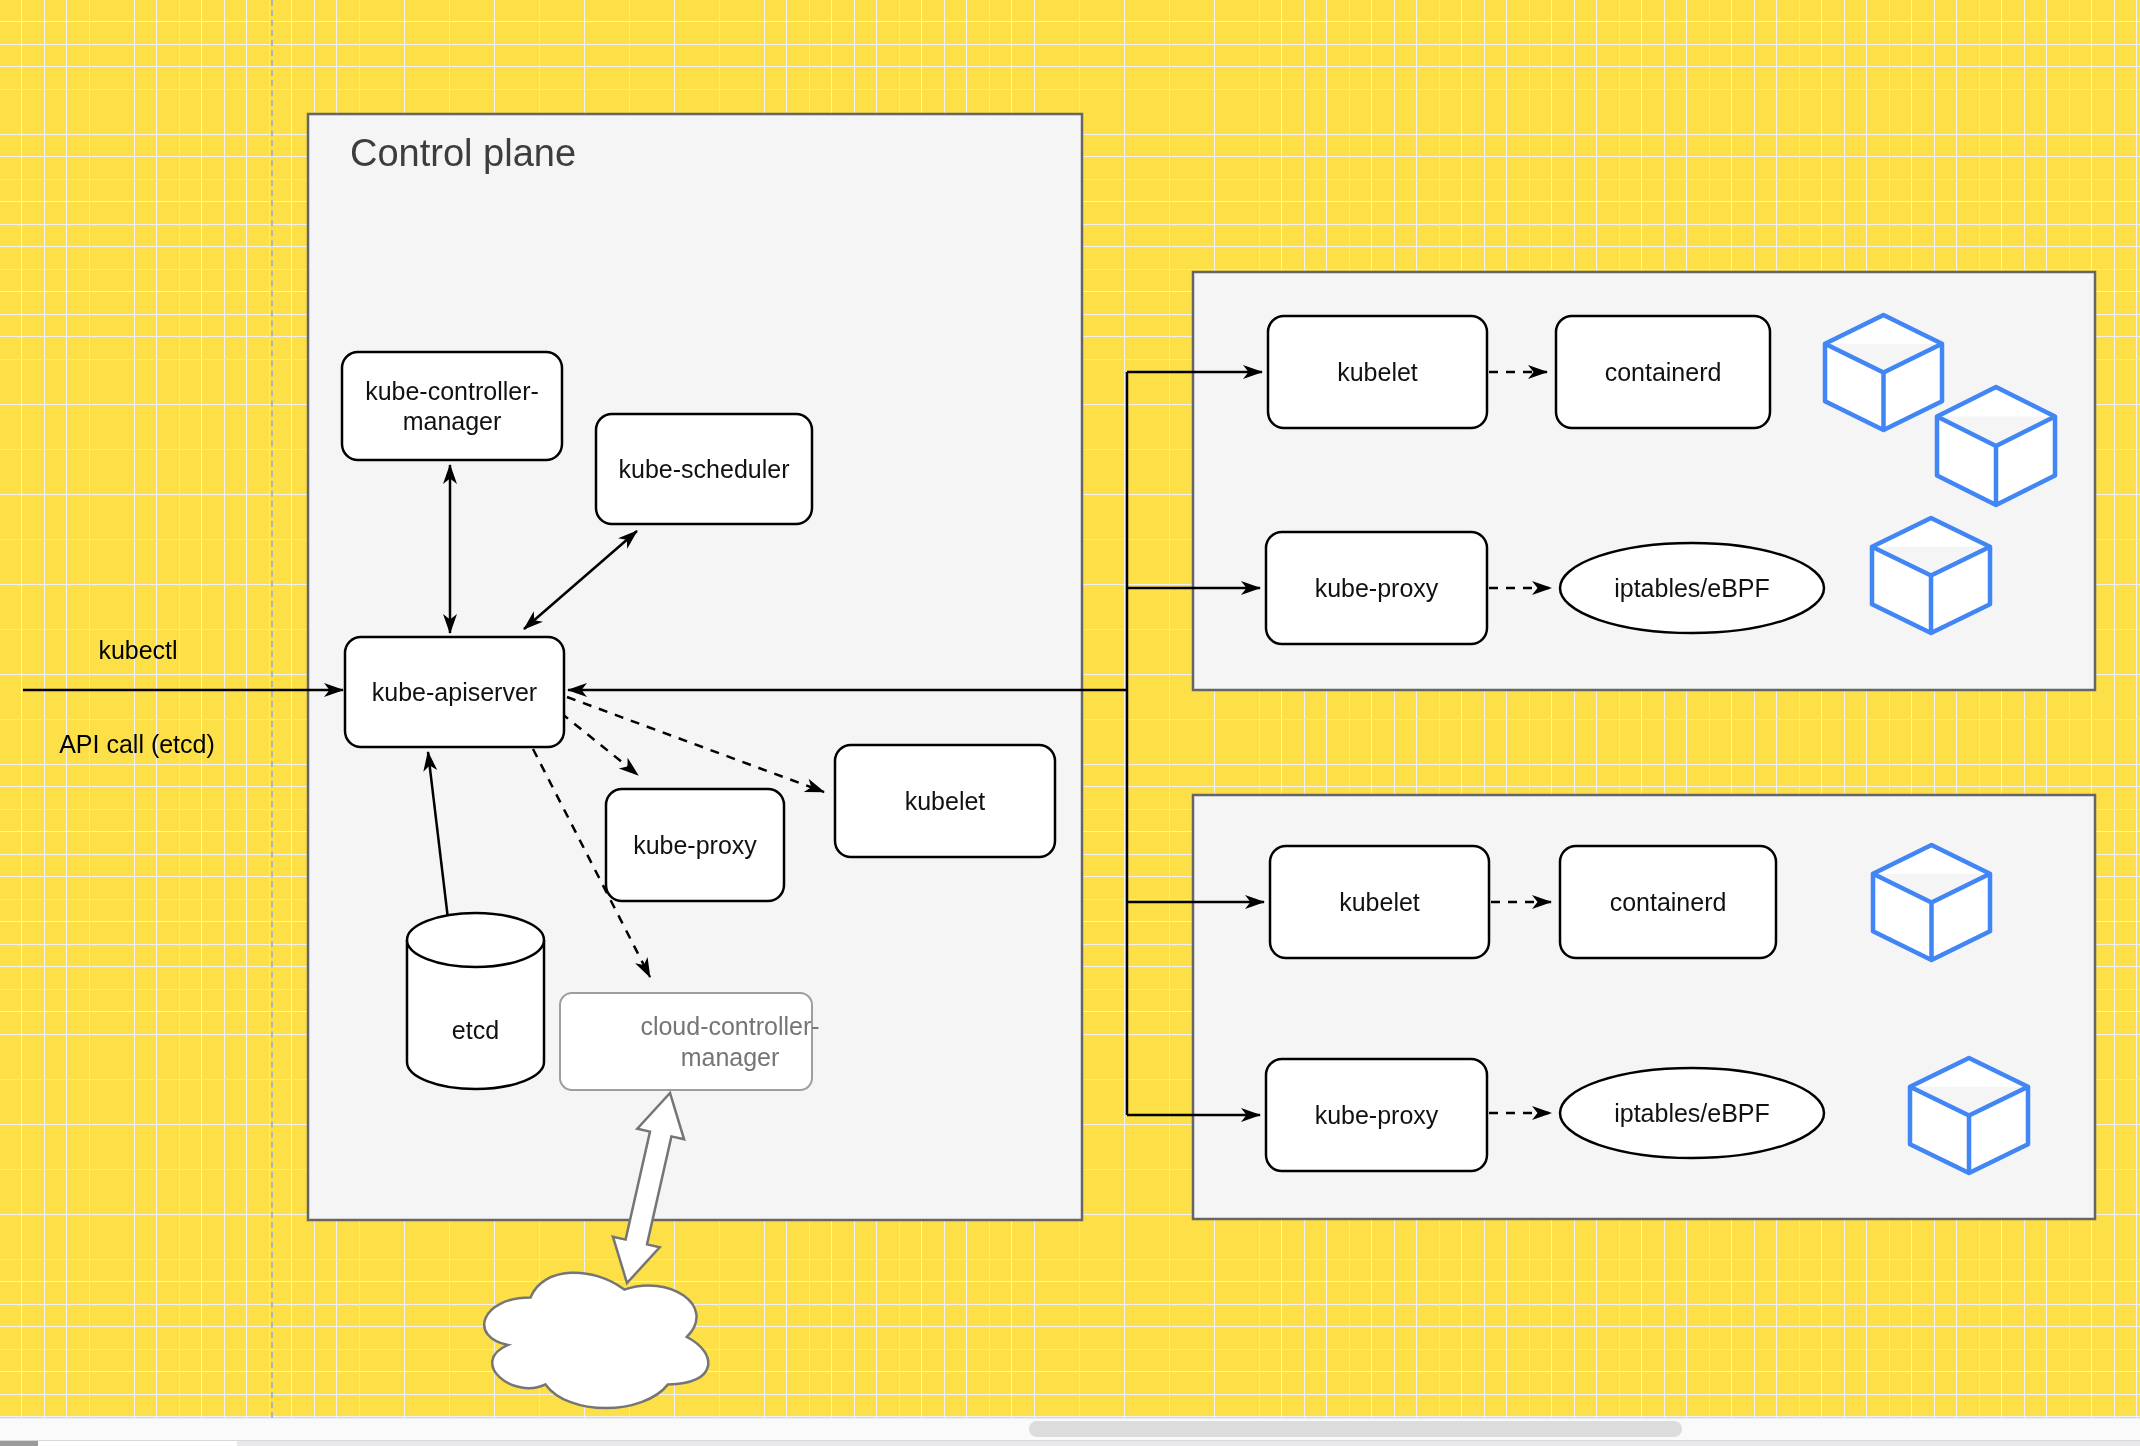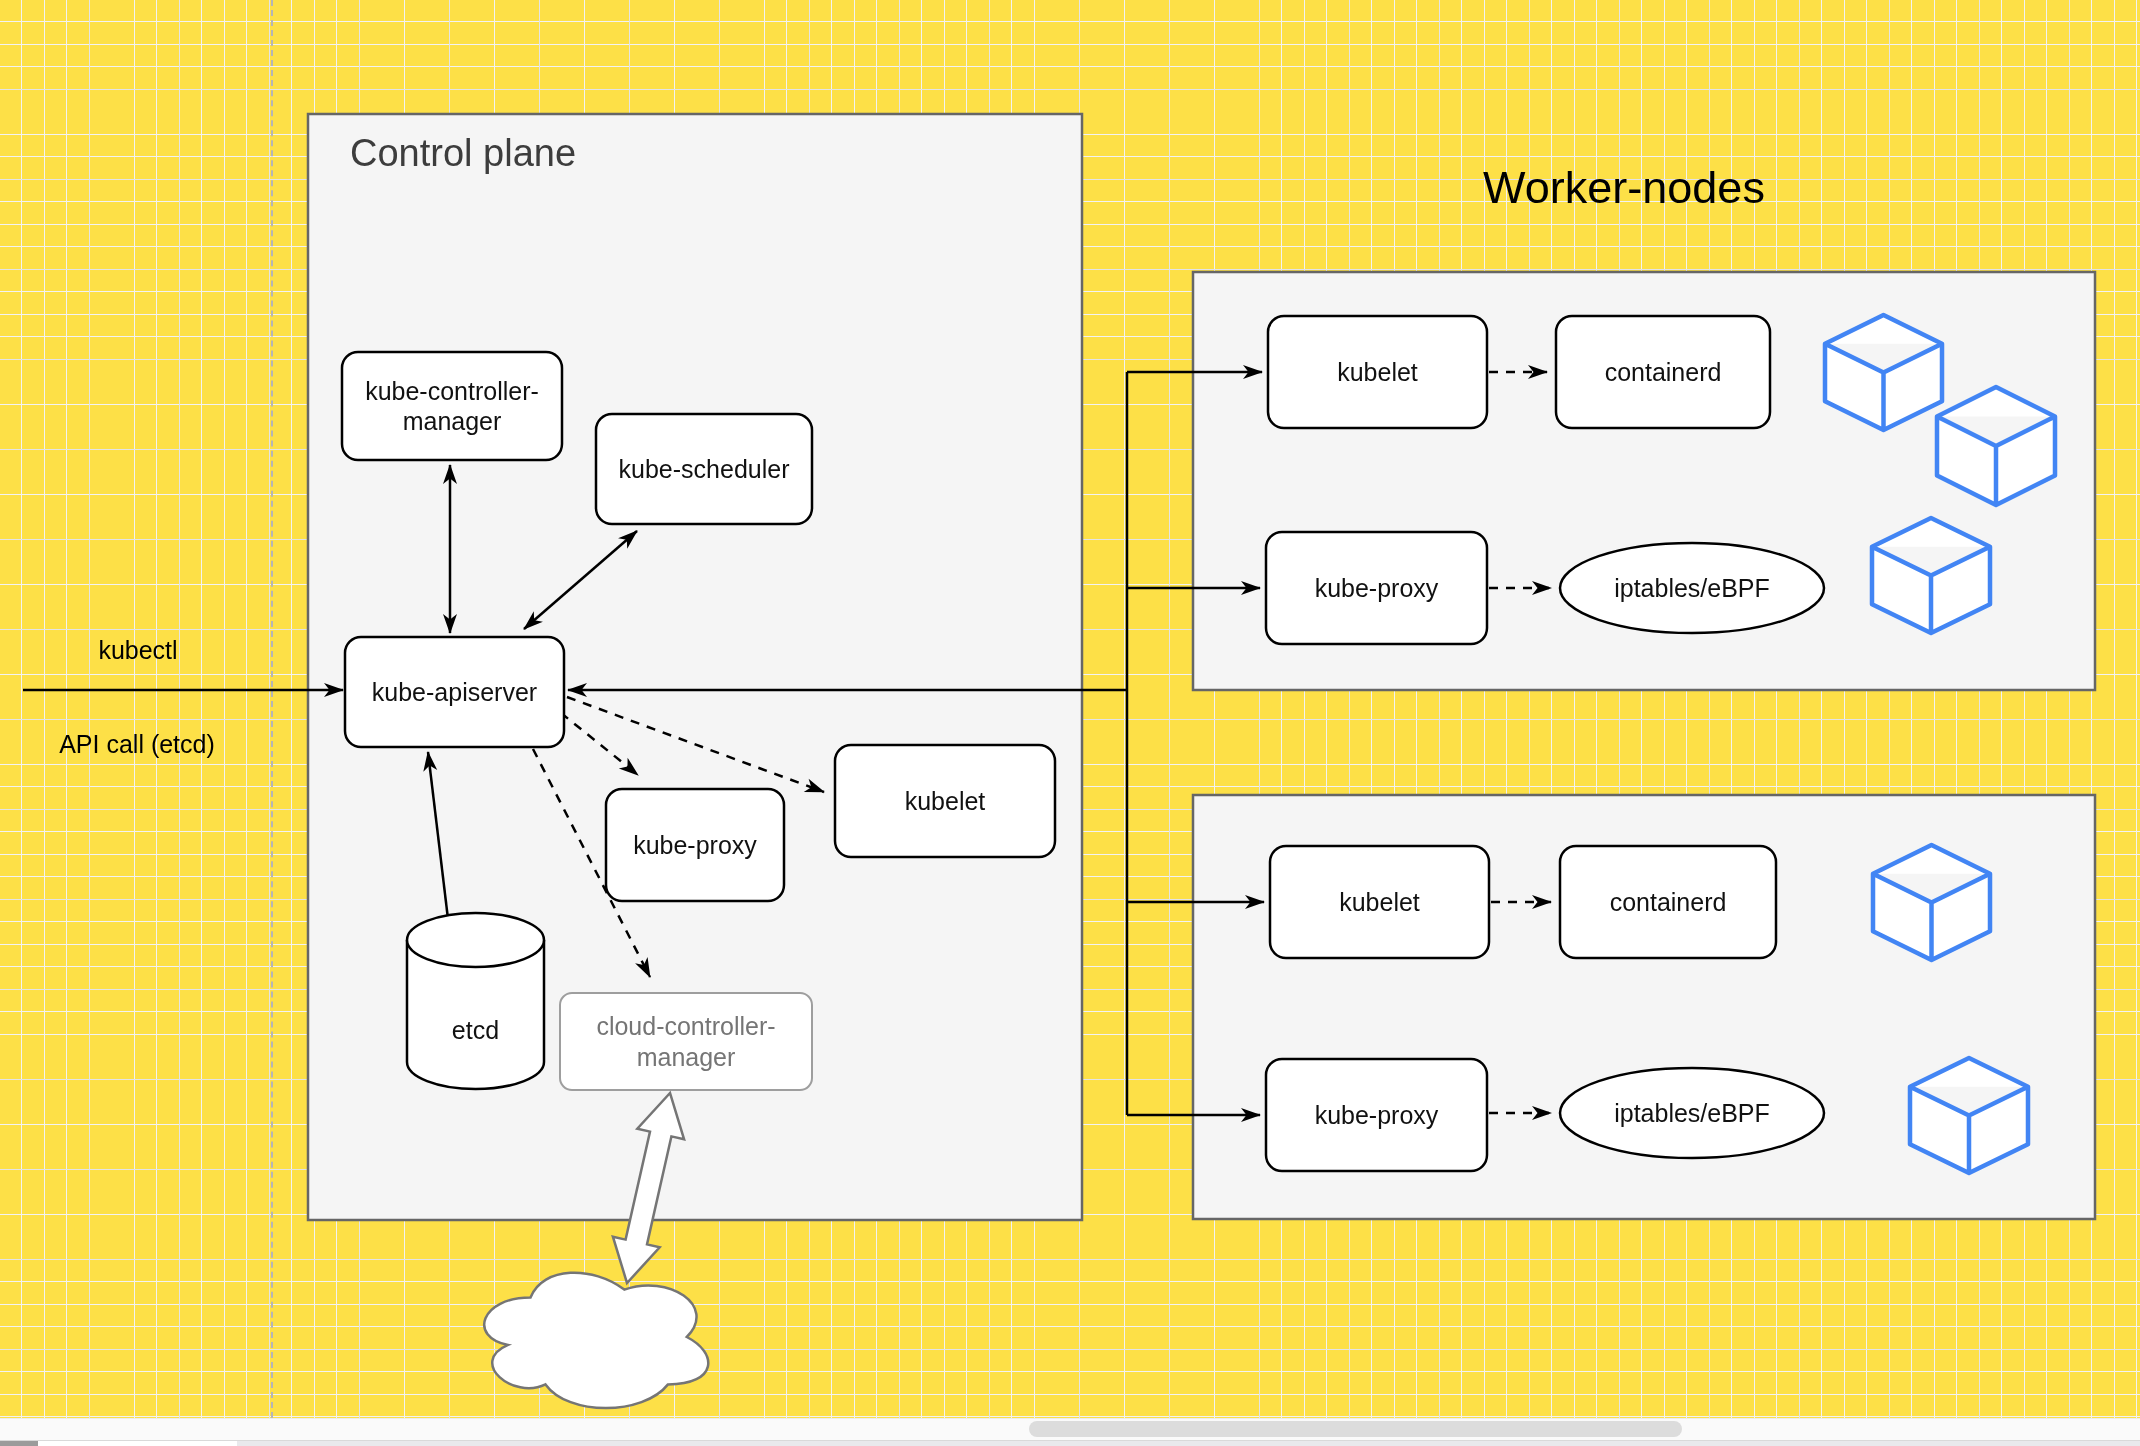--- a/index.html
+++ b/index.html
@@ -111,30 +111,29 @@
     <g>
       <path class="cube" d="M1969,1058 L2028,1086.75 L2028,1144.25 L1969,1173 L1910,1144.25 L1910,1086.75 Z M1910,1086.75 L1969,1115.5 L2028,1086.75 M1969,1115.5 L1969,1173"></path>
     </g>
 
     <polygon class="gray-shape" points="670,1093 637.3,1128.7 650,1131.6 625.6,1239.6 612.9,1236.7 627,1283 659.7,1247.3 647,1244.4 671.4,1136.4 684.1,1139.3"></polygon>
 
     <path class="gray-shape" d="M530.5,1297.5 C480.5,1297.5 468,1337 508,1344.9 C468,1362.3 513,1400.2 545.5,1384.4 C568,1416 643,1416 668,1384.4 C718,1384.4 718,1352.8 686.8,1337 C718,1305.4 668,1273.8 624.3,1289.6 C593,1265.9 543,1265.9 530.5,1297.5 Z"></path>
   </svg>
 
   <div class="title-cp" style="left:350px;top:132px;">Control plane</div>
-  <div class="title-wn" style="left:1424px;top:162px;width:400px;">Worker-nodes</div>
   <div class="ext-lbl" style="left:58px;top:636px;width:160px;">kubectl</div>
   <div class="ext-lbl" style="left:17px;top:730px;width:240px;">API call (etcd)</div>
 
   <div class="lbl" style="left:342px;top:352px;width:220px;height:108px;">kube-controller-manager</div>
   <div class="lbl" style="left:596px;top:414px;width:216px;height:110px;">kube-scheduler</div>
   <div class="lbl" style="left:345px;top:637px;width:219px;height:110px;">kube-apiserver</div>
   <div class="lbl" style="left:606px;top:789px;width:178px;height:112px;">kube-proxy</div>
   <div class="lbl" style="left:835px;top:745px;width:220px;height:112px;">kubelet</div>
-  <div class="lbl muted" style="left:560px;top:993px;width:252px;height:97px;">cloud-controller-manager</div>
+  <div class="lbl muted" style="left:560px;top:993px;width:252px;height:97px;padding-left:44px;">cloud-controller-manager</div>
   <div class="lbl" style="left:407px;top:1006px;width:137px;height:48px;">etcd</div>
 
   <div class="lbl" style="left:1268px;top:316px;width:219px;height:112px;">kubelet</div>
   <div class="lbl" style="left:1556px;top:316px;width:214px;height:112px;">containerd</div>
   <div class="lbl" style="left:1266px;top:532px;width:221px;height:112px;">kube-proxy</div>
   <div class="lbl" style="left:1560px;top:564px;width:264px;height:48px;">iptables/eBPF</div>
 
   <div class="lbl" style="left:1270px;top:846px;width:219px;height:112px;">kubelet</div>
   <div class="lbl" style="left:1560px;top:846px;width:216px;height:112px;">containerd</div>
   <div class="lbl" style="left:1266px;top:1059px;width:221px;height:112px;">kube-proxy</div>

